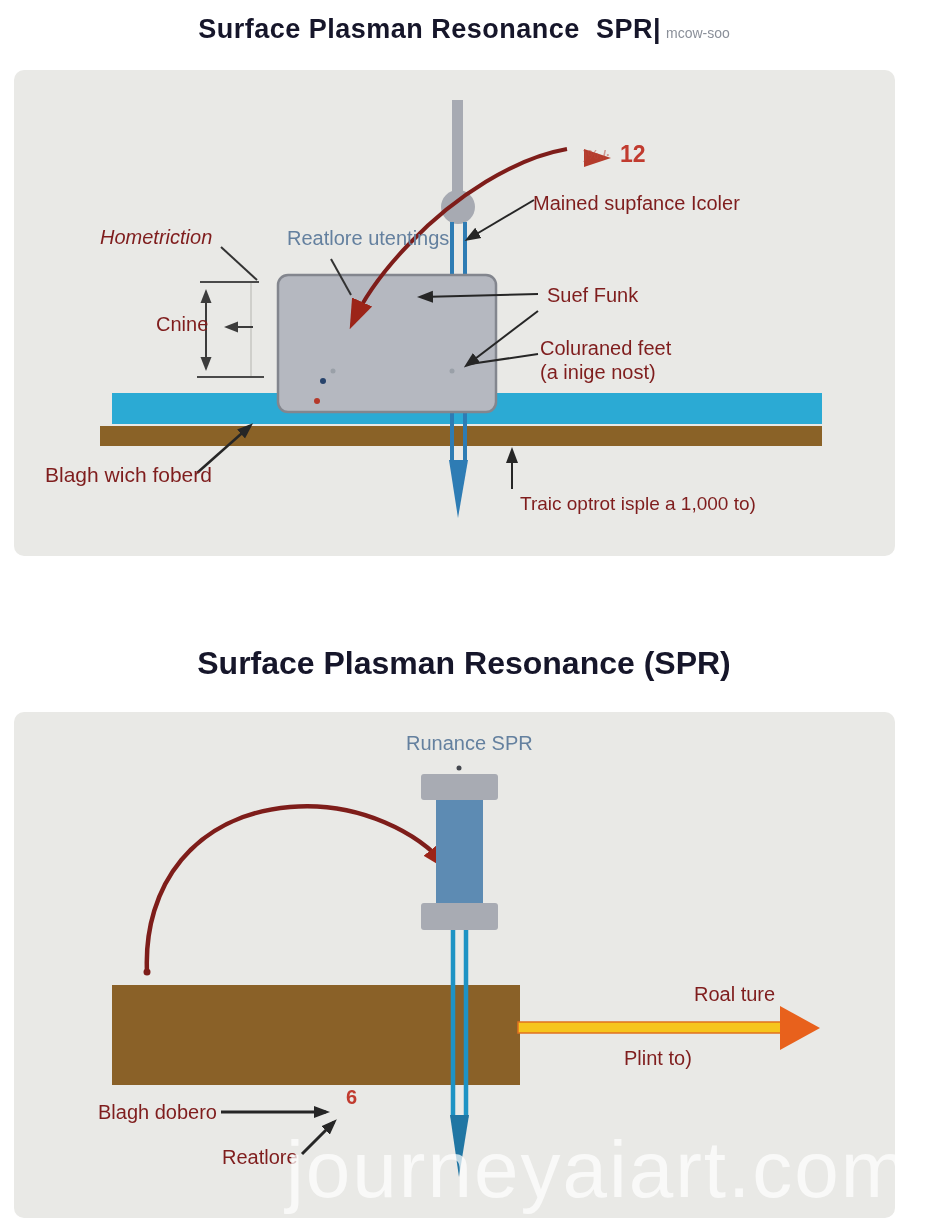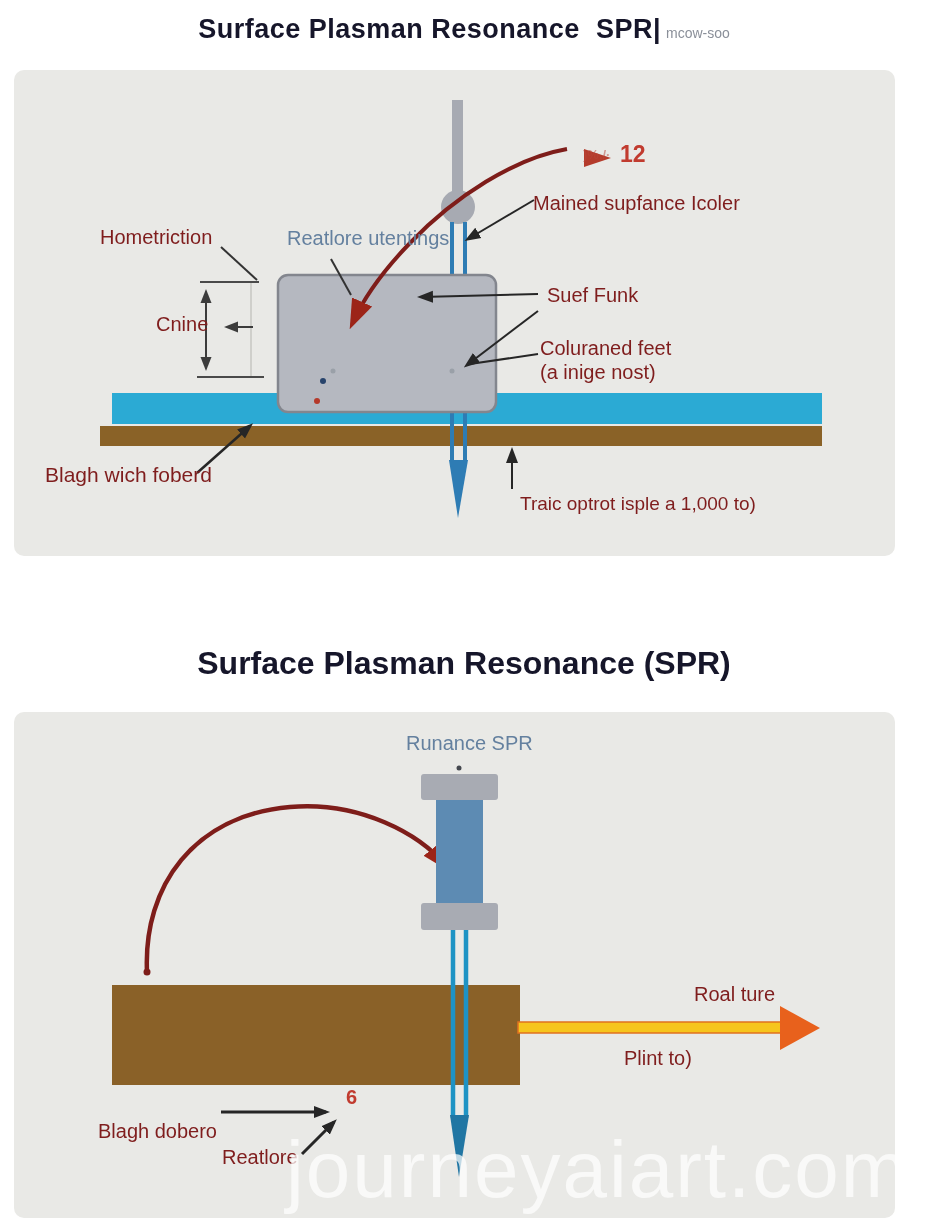--- a/index.html
+++ b/index.html
@@ -129,36 +129,36 @@
       <g>
         <rect x="518" y="1022" width="264" height="11" fill="#f6c51d" stroke="#e0711f" stroke-width="1.5"></rect>
         <polygon points="780,1006 780,1050 820,1028" fill="#e8611c"></polygon>
       </g>
 
       <line x1="221" y1="1112" x2="326" y2="1112" stroke="#262626" stroke-width="3" marker-end="url(#mBlk)"></line>
       <line x1="302" y1="1154" x2="334" y2="1122" stroke="#262626" stroke-width="3" marker-end="url(#mBlk)"></line>
     </g>
   </svg>
 
-  <div class="lbl" style="left:100px;top:226px;">Hometriction</div>
+  <div class="lbl" style="left:100px;top:226px;font-style:italic;">Hometriction</div>
   <div class="lbl" style="left:156px;top:313px;text-align:right;">Cnine</div>
   <div class="lbl lbl-blue" style="left:287px;top:227px;">Reatlore utentings</div>
   <div class="lbl" style="left:533px;top:192px;">Mained supfance Icoler</div>
   <div class="lbl" style="left:547px;top:284px;">Suef Funk</div>
   <div class="lbl lbl-two-line" style="left:540px;top:336px;">
     <div>Coluraned feet</div>
     <div>(a inige nost)</div>
   </div>
   <div class="lbl" style="left:45px;top:463px;font-size:21px;">Blagh wich foberd</div>
   <div class="lbl" style="left:520px;top:493px;font-size:19px;">Traic optrot isple a 1,000 to)</div>
   <div class="lbl lbl-glyphs" style="left:583px;top:147px;">)%,/·</div>
   <div class="lbl lbl-red" style="left:620px;top:141px;font-size:23px;">12</div>
 
   <div class="lbl lbl-blue" style="left:406px;top:732px;">Runance SPR</div>
   <div class="lbl" style="left:694px;top:983px;">Roal ture</div>
   <div class="lbl" style="left:624px;top:1047px;">Plint to)</div>
-  <div class="lbl" style="left:98px;top:1101px;margin-top:19px;">Blagh dobero</div>
+  <div class="lbl" style="left:98px;top:1101px;">Blagh dobero</div>
   <div class="lbl lbl-red" style="left:346px;top:1086px;">6</div>
   <div class="lbl" style="left:222px;top:1146px;">Reatlore</div>
 
   <div class="watermark">journeyaiart.com</div>
 
 </div>
 
 </body></html>

